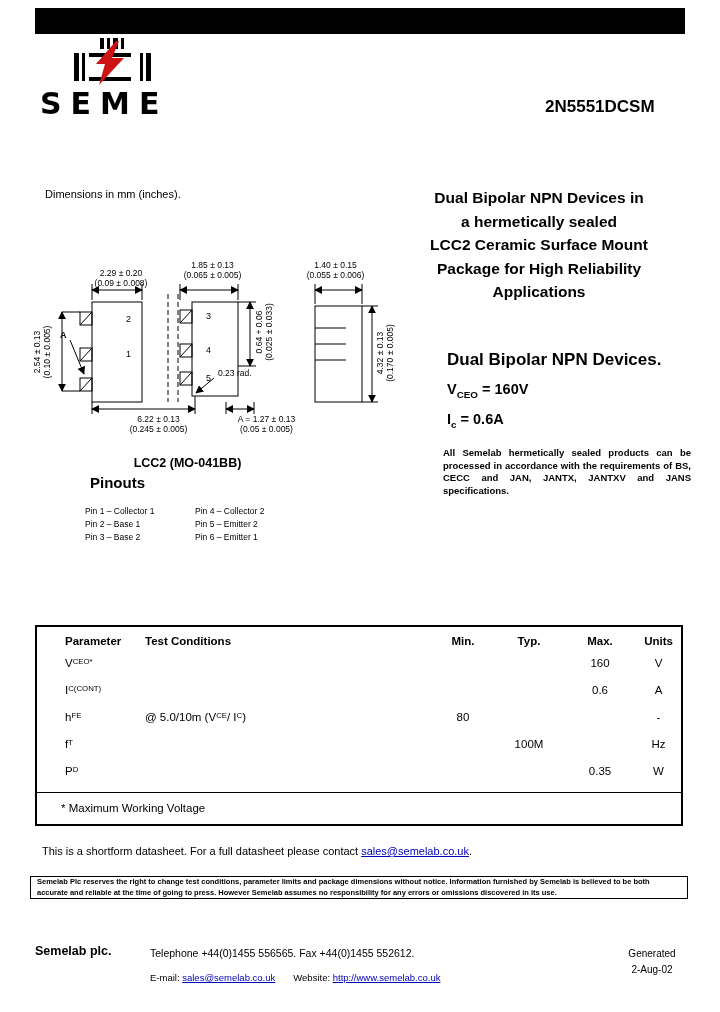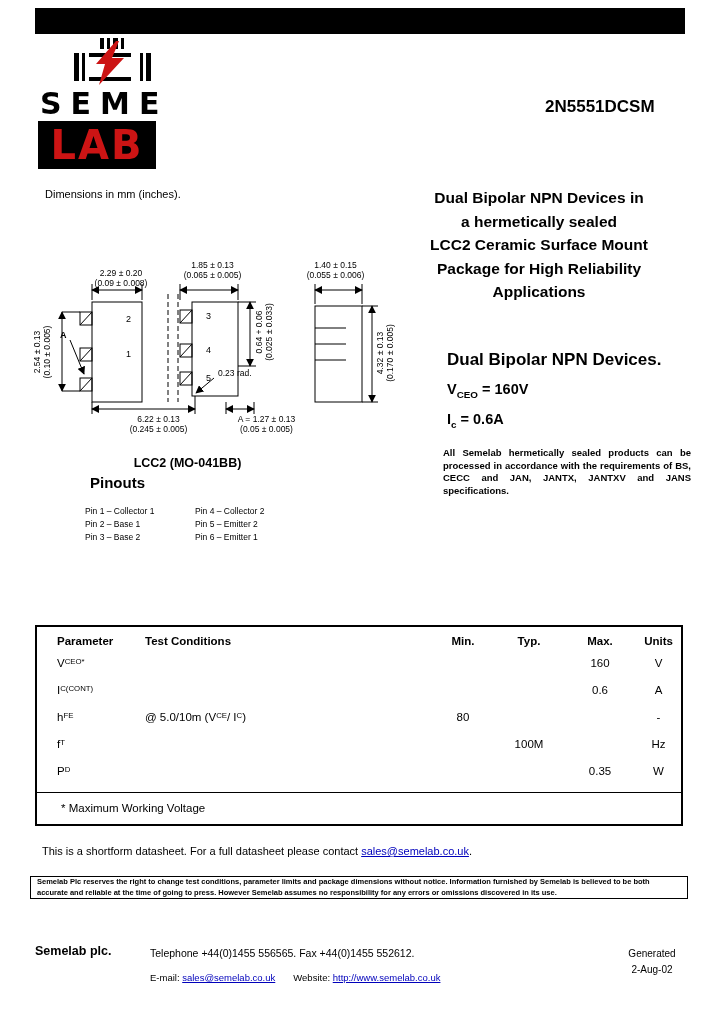--- a/index.html
+++ b/index.html
@@ -51,21 +51,21 @@
   .cert-para{left:443px;top:447px;width:248px;font-size:9.5px;font-weight:bold;
     line-height:12.5px;text-align:justify;}
 
   sub{font-size:68%;}
   sup{font-size:68%;}
 
   .param-table{left:35px;top:625px;width:648px;border:2px solid #000;box-sizing:border-box;background:#fff;}
   .trow{display:grid;grid-template-columns:100px 295px 62px 70px 72px 45px;}
   .trow .c{height:27px;font-size:11.5px;display:flex;align-items:flex-start;}
   .trow.thead .c{height:30px;font-weight:bold;padding-top:8px;box-sizing:border-box;}
-  .c.p{padding-left:20px;}
+  .c.p{padding-left:28px;}
   .c.tc{padding-left:8px;}
   .c.num{justify-content:center;text-align:center;}
   .tfoot{border-top:1.5px solid #000;height:32px;box-sizing:border-box;
     padding:9px 0 0 24px;font-size:11.5px;}
 
   .contact{left:42px;top:845px;font-size:11px;}
   a.link{color:var(--link-blue);text-decoration:underline;}
 
   .disclaimer{left:30px;top:876px;width:658px;border:1px solid #000;box-sizing:border-box;
     padding:0 6px;font-size:7.5px;font-weight:bold;line-height:10.5px;}
@@ -92,23 +92,20 @@
       <rect x="8" y="15" width="5" height="28"></rect>
       <rect x="16" y="15" width="3" height="28"></rect>
       <rect x="74" y="15" width="3" height="28"></rect>
       <rect x="80" y="15" width="5" height="28"></rect>
       <rect x="23" y="15" width="42" height="4"></rect>
       <rect x="23" y="39" width="42" height="4"></rect>
     </g>
     <polygon points="50,3 30,26 39,26 33,47 58,20 46,20 53,3" fill="var(--brand-red)"></polygon>
   </svg>
   <div class="brand-seme abs">SEME</div>
-  <div class="brand-lab-box abs">
-    <span class="brand-lab">LAB</span>
-  </div>
 
   <div class="part-number abs">2N5551DCSM</div>
 
   <div class="dims-note abs">Dimensions in mm (inches).</div>
 
   <div class="doc-title abs">Dual Bipolar NPN Devices in
 a hermetically sealed
 LCC2 Ceramic Surface Mount
 Package for High Reliability
 Applications</div>

